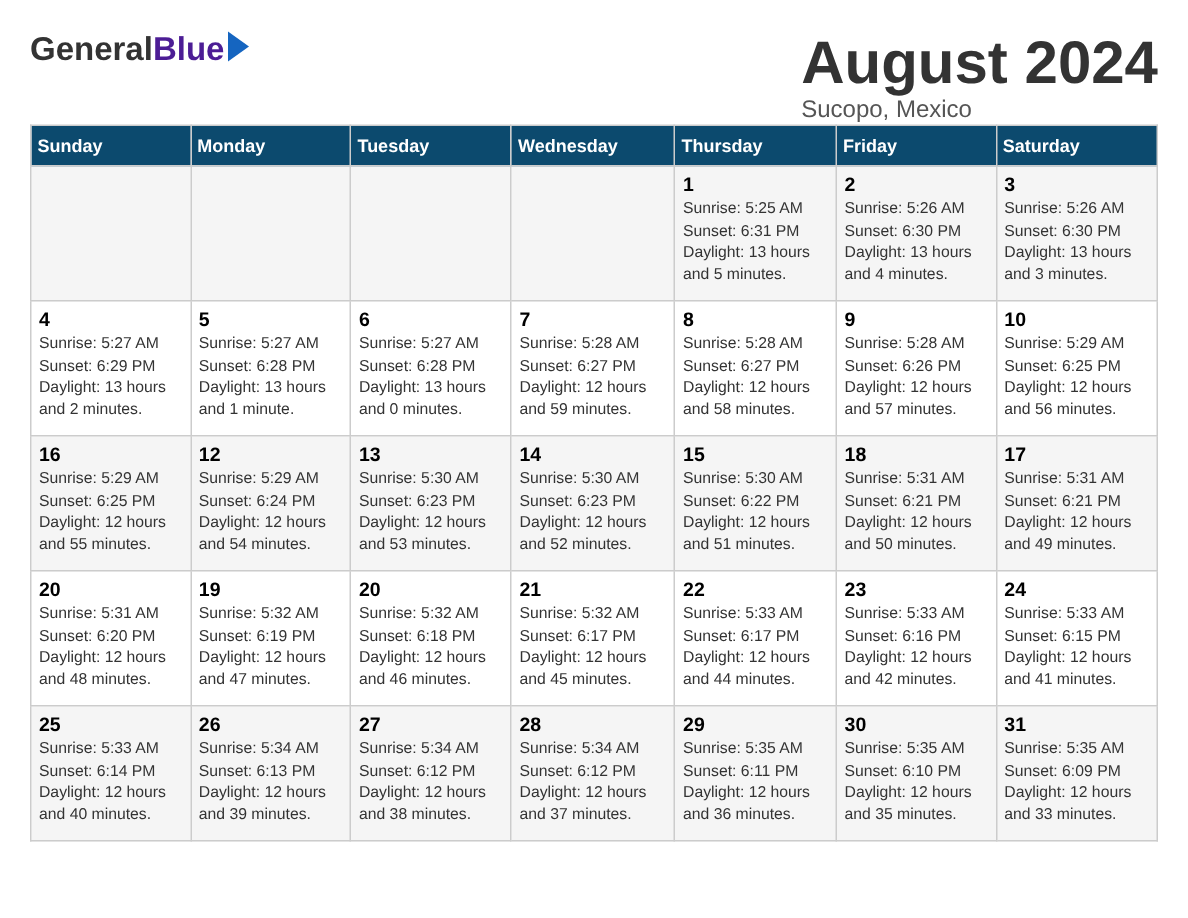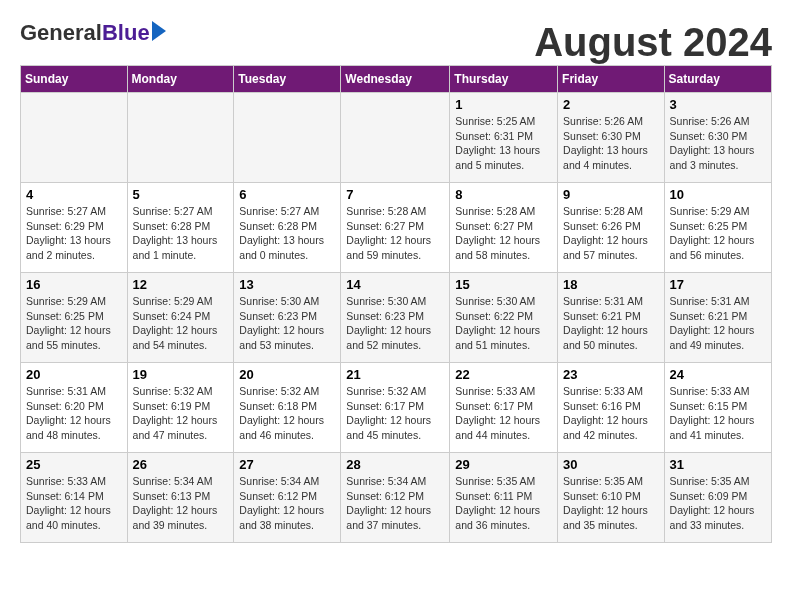--- a/index.html
+++ b/index.html
@@ -53,21 +53,21 @@
     .location {
       font-size: 16px;
       color: #555;
     }
     table {
       width: 100%;
       border-collapse: collapse;
       font-size: 11px;
     }
     thead tr th {
-      background-color: #701a75;
+      background-color: #0c4a6e;
       color: #fff;
       padding: 6px 4px;
       text-align: left;
       font-size: 12px;
       font-weight: bold;
       border: 1px solid #ccc;
     }
     tbody tr td {
       border: 1px solid #ccc;
       vertical-align: top;
@@ -103,20 +103,21 @@
 <div class="header">
   <div class="logo">
     <div class="logo-text">
       <span class="logo-general">General</span>
       <span class="logo-blue">Blue</span>
       <div class="logo-arrow"></div>
     </div>
   </div>
   <div class="title-block">
     <div class="month-title">August 2024</div>
+    <div class="location">Sucopo, Mexico</div>
   </div>
 </div>
 
 <table>
   <thead>
     <tr>
     <th>Sunday</th>
         <th>Monday</th>
         <th>Tuesday</th>
         <th>Wednesday</th>

